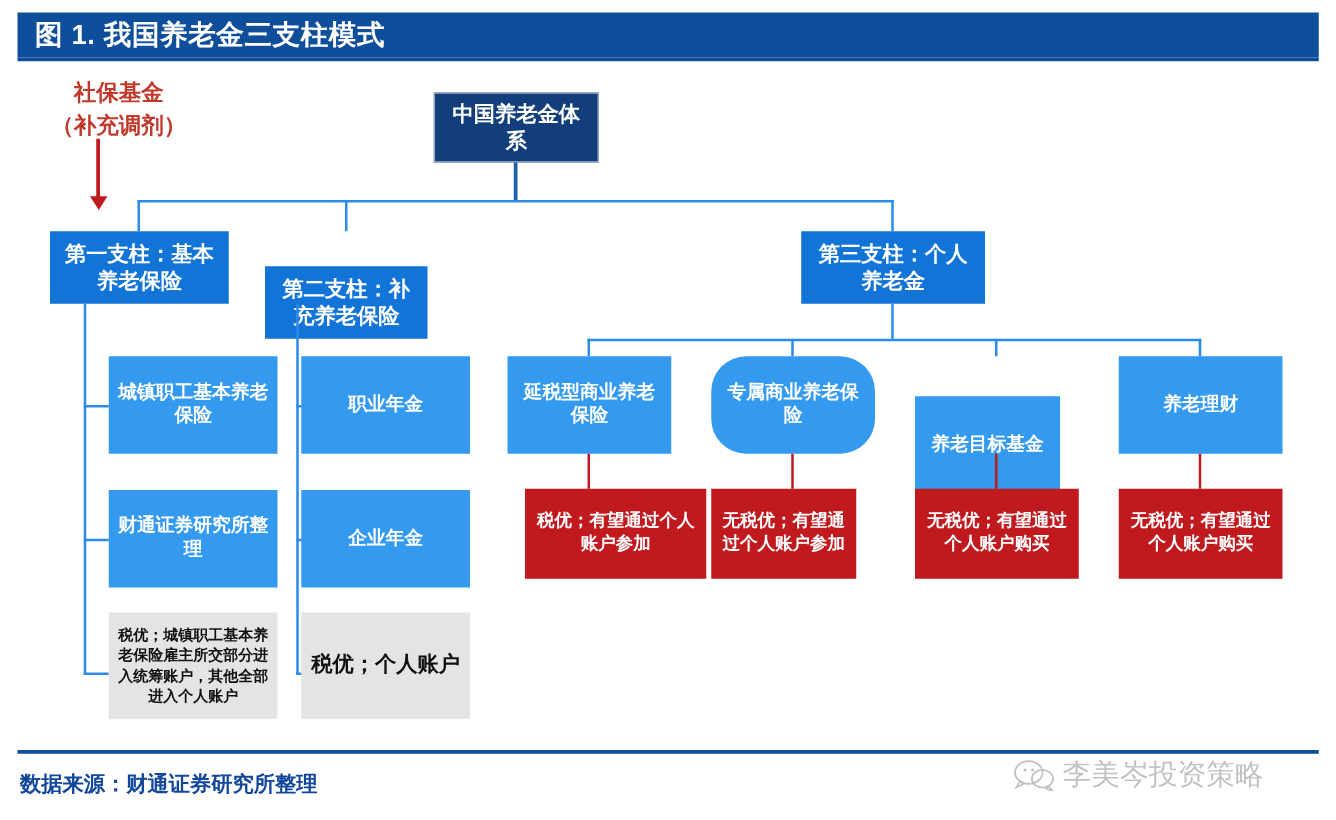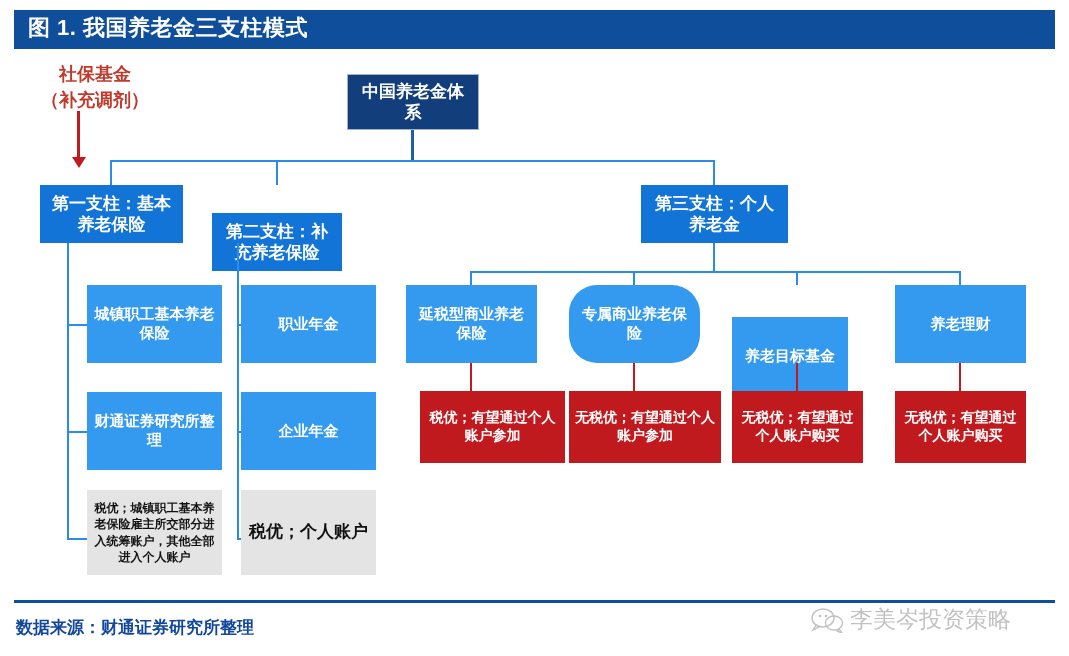--- a/index.html
+++ b/index.html
@@ -138,21 +138,21 @@
   <div class="node child" style="left:569px;top:236px;width:131px;height:78px;border-radius:28px;">专属商业养老保险</div>
   <div class="node child" style="left:732px;top:236px;width:116px;height:78px;margin-top:32px;">养老目标基金</div>
   <div class="node child" style="left:895px;top:236px;width:131px;height:78px;">养老理财</div>
 
   <div class="ln red" style="left:470px;top:314px;width:2px;height:28px;"></div>
   <div class="ln red" style="left:633px;top:314px;width:2px;height:28px;"></div>
   <div class="ln red" style="left:796px;top:314px;width:2px;height:28px;"></div>
   <div class="ln red" style="left:959px;top:314px;width:2px;height:28px;"></div>
 
   <div class="node note-red" style="left:420px;top:342px;width:145px;height:72px;">税优；有望通过个人账户参加</div>
-  <div class="node note-red" style="left:569px;top:342px;width:152px;height:72px;">无税优；有望通过个人账户参加</div>
+  <div class="node note-red" style="left:569px;top:342px;width:116px;height:72px;">无税优；有望通过个人账户参加</div>
   <div class="node note-red" style="left:732px;top:342px;width:131px;height:72px;">无税优；有望通过个人账户购买</div>
   <div class="node note-red" style="left:895px;top:342px;width:131px;height:72px;">无税优；有望通过个人账户购买</div>
 
 </div>
 
 <div class="footer-rule"></div>
 <div class="footer-source">数据来源：财通证券研究所整理</div>
 <div class="watermark">
   <svg class="wechat-icon" width="34" height="26" viewBox="0 0 34 26">
     <ellipse cx="13" cy="11" rx="11" ry="9" fill="none" stroke="#6d6d6d" stroke-width="1.4"></ellipse>

